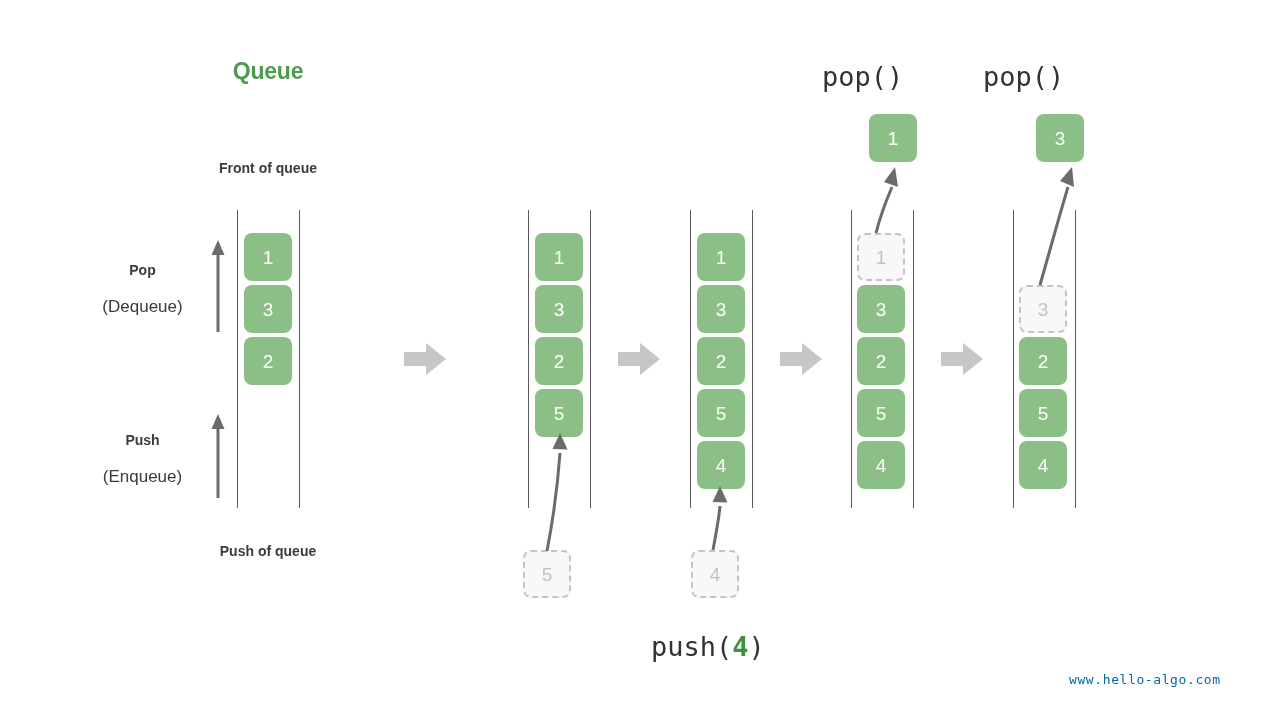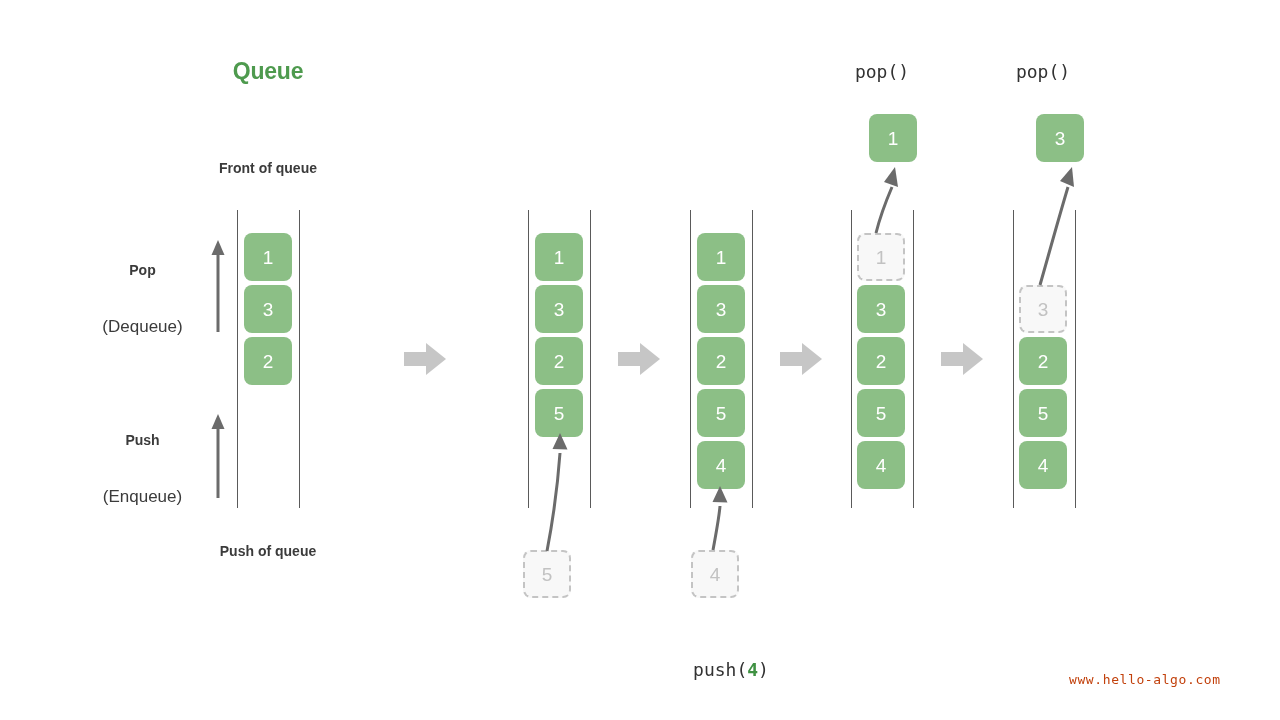--- a/index.html
+++ b/index.html
@@ -38,35 +38,34 @@
     color: #3b3b3b;
     text-align: center;
     white-space: nowrap;
   }
   .label-reg {
     font-size: 17px;
     font-weight: normal;
     color: #3b3b3b;
     text-align: center;
     white-space: nowrap;
-    margin-top: 20px;
   }
   .mono-op {
     font-family: "DejaVu Sans Mono", "Liberation Mono", monospace;
-    font-size: 18px;
+    font-size: 27px;
     color: #323232;
-    text-align: center;
+    text-align: left;
     white-space: nowrap;
     letter-spacing: 0px;
   }
   .mono-op .num { color: #3f9142; font-weight: bold; }
   .watermark {
     font-family: "DejaVu Sans Mono", "Liberation Mono", monospace;
     font-size: 13px;
-    color: #c2410c;
+    color: #0369a1;
     letter-spacing: 0.6px;
     white-space: nowrap;
   }
 
   
   .rail {
     position: absolute;
     width: 1px;
     background: #5a5a5a;
   }
@@ -169,21 +168,21 @@
   <div class="node abs" style="left:697px; top:389px;">5</div>
   <div class="node abs" style="left:697px; top:441px;">4</div>
 
   <div class="node ghost abs" style="left:691px; top:550px;">4</div>
 
   <svg class="abs" style="left:698px; top:478px;" width="44" height="74">
     <path d="M 15 72 C 18 56, 21 40, 22 28" stroke="#6b6b6b" stroke-width="3" fill="none"></path>
     <polygon points="22,8 14.5,24 29.5,24.5" fill="#6b6b6b"></polygon>
   </svg>
 
-  <div class="abs mono-op" style="left:651px; top:631px; width:160px;margin-top:28px;">
+  <div class="abs mono-op" style="left:651px; top:631px; width:160px;">
     <span>push</span><span>(</span><span class="num">4</span><span>)</span>
   </div>
 
   <svg class="abs block-arrow" style="left:780px; top:342px;" viewBox="0 0 42 34">
     <polygon points="0,10 22,10 22,1 42,17 22,33 22,24 0,24" fill="#c6c6c6"></polygon>
   </svg>
 
   <div class="rail abs" style="left:851px; top:210px; height:298px;"></div>
   <div class="rail abs" style="left:913px; top:210px; height:298px;"></div>
 

